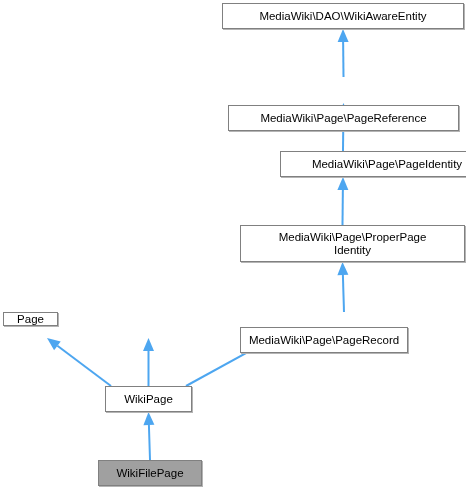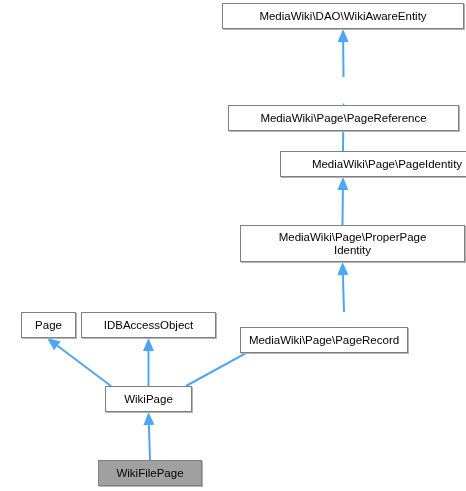--- a/index.html
+++ b/index.html
@@ -81,17 +81,16 @@
         <line x1="150" y1="460" x2="148.9060517809104" y2="424.99365698913203" stroke="#4da6f0" stroke-width="2"></line>
         <polygon points="148.5,412 154.40336819938932,424.82186585105455 143.40873536243146,425.1654481272095" fill="#4da6f0"></polygon>
       </g>
     </svg>
 <div class="node" style="left: 222px; top: 3px; width: 242px; height: 26px;">MediaWiki\DAO\WikiAwareEntity</div>
     <div class="node" style="left: 228px; top: 77px; width: 231px; height: 26px; margin-top: 28px;">MediaWiki\Page\PageReference</div>
     <div class="node" style="left: 236px; top: 151px; width: 214px; height: 26px; margin-left: 44px;">MediaWiki\Page\PageIdentity</div>
     <div class="node" style="left: 240px; top: 225px; width: 225px; height: 37px;">MediaWiki\Page\ProperPage
 Identity</div>
     <div class="node" style="left: 240px; top: 312px; width: 168px; height: 26px; margin-top: 15px;">MediaWiki\Page\PageRecord</div>
-    <div class="node" style="left: 21px; top: 312px; width: 55px; height: 26px;">Page</div>
-    <div class="node" style="left: 81px; top: 312px; width: 135px; height: 26px;">IDBAccessObject</div>
+    <div class="node" style="left: 3px; top: 312px; width: 55px; height: 14px;">Page</div>
     <div class="node" style="left: 105px; top: 386px; width: 87px; height: 26px;">WikiPage</div>
     <div class="node current" style="left: 98px; top: 460px; width: 104px; height: 26px;">WikiFilePage</div>
   </div>
 
 </body></html>

